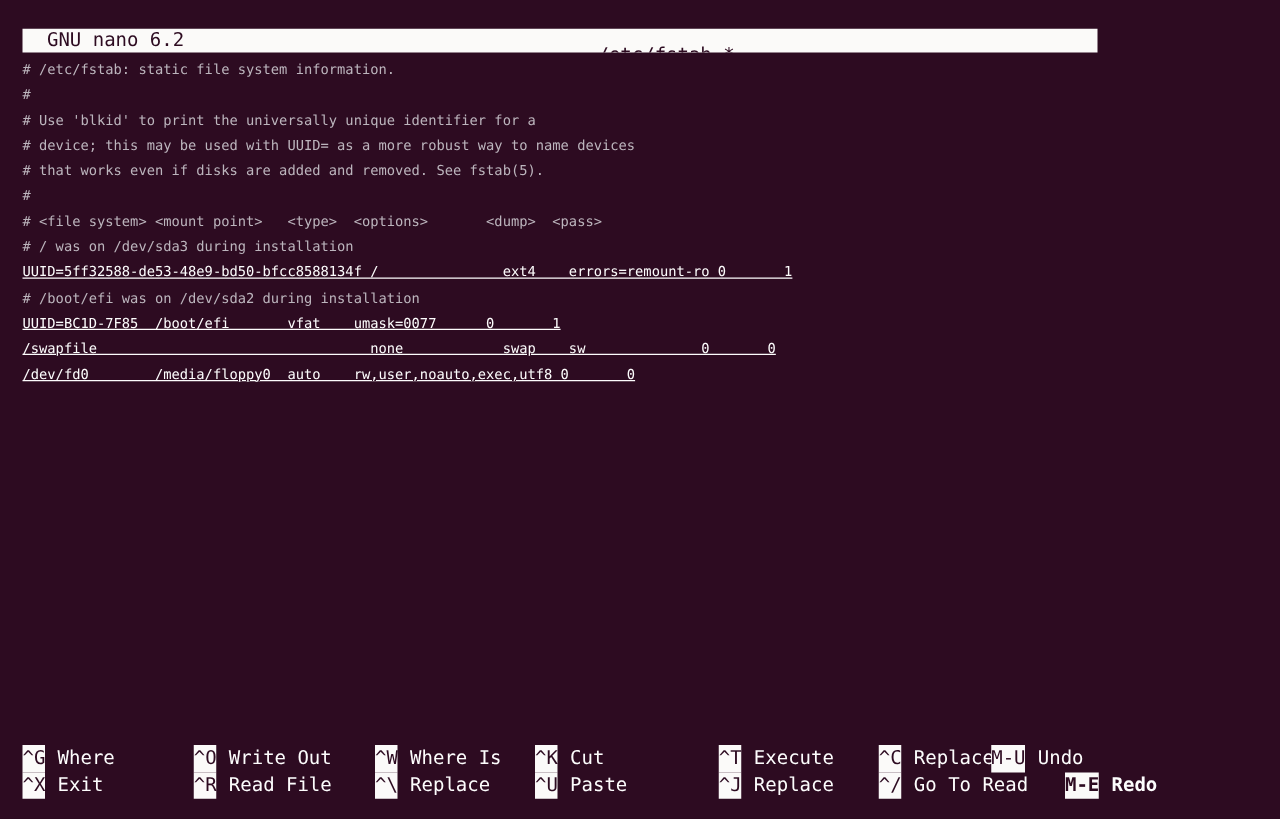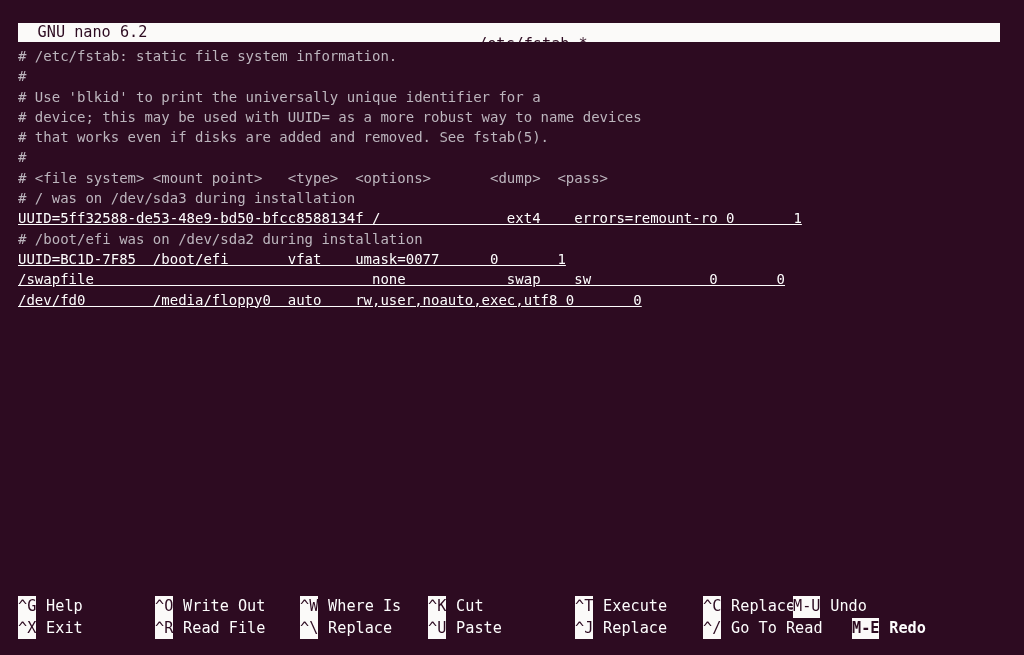--- a/index.html
+++ b/index.html
@@ -21,21 +21,21 @@
     height: 655px;
     background: #2d0b21;
     box-sizing: border-box;
   }
 
   
   .titlebar {
     position: absolute;
     left: 18px;
     top: 23px;
-    width: 982px;
+    width: 860px;
     height: 19px;
     background: #fbfaf9;
     color: #2d0b21;
     font-size: 15.2px;
     line-height: 19px;
     white-space: pre;
     overflow: hidden;
   }
   .titlebar .tb-version {
     position: absolute;
@@ -48,21 +48,21 @@
     top: 12px;
   }
 
   
   .editor {
     position: absolute;
     left: 18px;
     top: 46px;
     width: 1000px;
     height: 530px;
-    font-size: 14px;
+    font-size: 11px;
     line-height: 20.3px;
     white-space: pre;
   }
   .row {
     height: 20.3px;
     white-space: pre;
   }
   .comment { color: #bcb5bd; }
   .entry   { color: #fdfdfd; text-decoration: underline; }
 
@@ -114,21 +114,21 @@
 
   <div class="titlebar">
     <span class="tb-version">GNU nano 6.2</span>
     <span class="tb-file">/etc/fstab *</span>
   </div>
 
   <div class="editor" id="editor-area"><div class="row comment"># /etc/fstab: static file system information.</div><div class="row comment">#</div><div class="row comment"># Use 'blkid' to print the universally unique identifier for a</div><div class="row comment"># device; this may be used with UUID= as a more robust way to name devices</div><div class="row comment"># that works even if disks are added and removed. See fstab(5).</div><div class="row comment">#</div><div class="row comment"># &lt;file system&gt; &lt;mount point&gt;   &lt;type&gt;  &lt;options&gt;       &lt;dump&gt;  &lt;pass&gt;</div><div class="row comment"># / was on /dev/sda3 during installation</div><div class="row entry">UUID=5ff32588-de53-48e9-bd50-bfcc8588134f /               ext4    errors=remount-ro 0       1</div><div class="row comment"># /boot/efi was on /dev/sda2 during installation</div><div class="row entry">UUID=BC1D-7F85  /boot/efi       vfat    umask=0077      0       1</div><div class="row entry">/swapfile                                 none            swap    sw              0       0</div><div class="row entry">/dev/fd0        /media/floppy0  auto    rw,user,noauto,exec,utf8 0       0</div></div>
 
   <div class="helpbar" id="help-bar">
       <div class="help-row">
-        <div class="help-item" style="left: 18px;"><span class="help-key">^G</span><span class="help-label">Help</span></div>
+        <div class="help-item" style="left: 18px;"><span class="help-key">^G</span><span class="help-label">Where</span></div>
         <div class="help-item" style="left: 155px;"><span class="help-key">^O</span><span class="help-label">Write Out</span></div>
         <div class="help-item" style="left: 300px;"><span class="help-key">^W</span><span class="help-label">Where Is</span></div>
         <div class="help-item" style="left: 428px;"><span class="help-key">^K</span><span class="help-label">Cut</span></div>
         <div class="help-item" style="left: 575px;"><span class="help-key">^T</span><span class="help-label">Execute</span></div>
         <div class="help-item" style="left: 703px;"><span class="help-key">^C</span><span class="help-label">Replace</span></div>
         <div class="help-item" style="left: 793px;"><span class="help-key">M-U</span><span class="help-label">Undo</span></div>
       </div>
       <div class="help-row">
         <div class="help-item" style="left: 18px;"><span class="help-key">^X</span><span class="help-label">Exit</span></div>
         <div class="help-item" style="left: 155px;"><span class="help-key">^R</span><span class="help-label">Read File</span></div>

